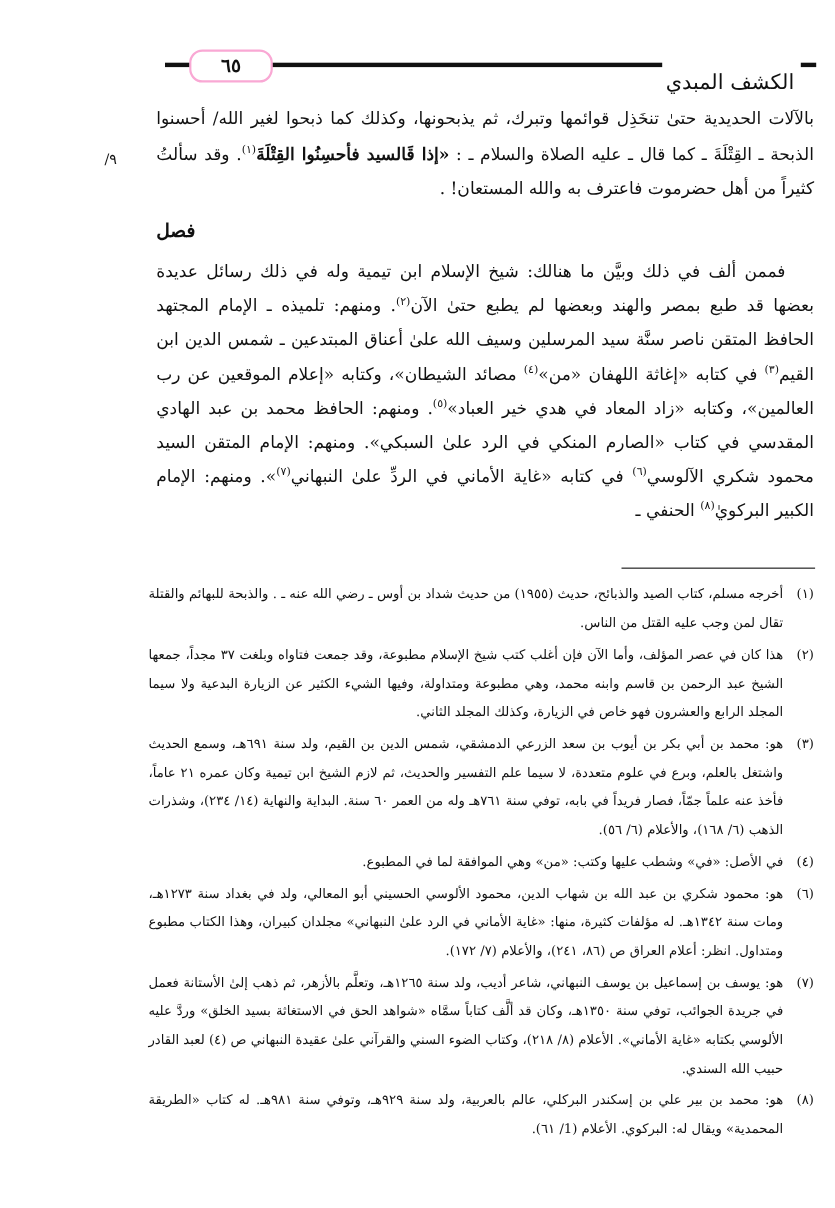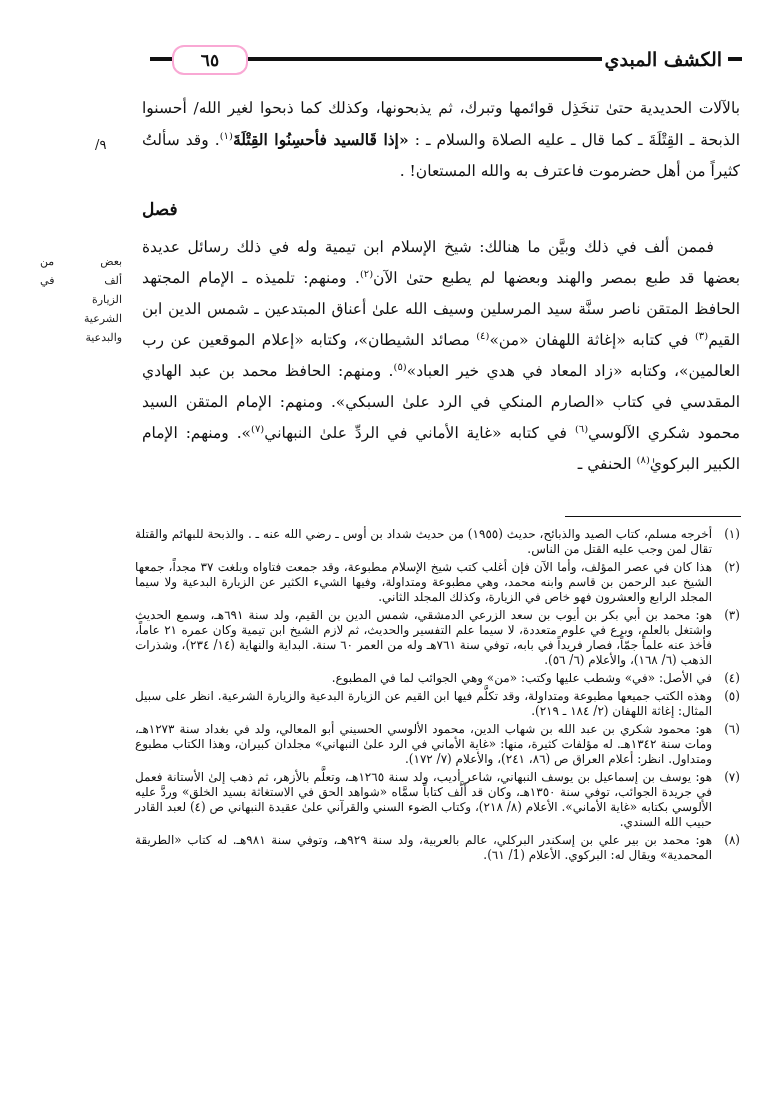--- a/index.html
+++ b/index.html
@@ -10,21 +10,21 @@
   }
   .page { position: absolute; left: 0; top: 0; width: 759px; height: 1098px; }
 
   
   .header { position: absolute; top: 44px; left: 150px; width: 592px; height: 30px; }
   .header .rule { position: absolute; top: 13px; height: 4px; background: #111; }
   .header .rule.r1 { right: 0; width: 14px; }
   .header .rule.r2 { right: 140px; left: 95px; }
   .header .rule.r3 { left: 0; width: 22px; }
   .header .title {
-    position: absolute; right: 20px; top: 0; font-weight: bold; font-size: 19px;
+    position: absolute; right: 20px; top: 16px; font-weight: normal; font-size: 19px;
     direction: rtl; line-height: 30px; white-space: nowrap;
   }
   .header .pagenum {
     position: absolute; left: 22px; top: 1px; width: 72px; height: 26px;
     border: 2px solid #f9a8d4; border-radius: 12px; text-align: center;
     font-size: 17px; font-weight: bold; line-height: 26px; background: #fff;
   }
 
   
   .main {
@@ -47,21 +47,21 @@
     position: absolute; top: 252px; left: 40px; width: 82px; direction: rtl; text-align: justify;
     text-align-last: justify; font-size: 11px; line-height: 19px; color: #222;
   }
   .margin-note div { text-align: justify; text-align-last: justify; }
   .margin-note div:last-child { text-align-last: right; }
 
   
   .fn-rule { position: absolute; top: 516px; left: 565px; width: 176px; height: 1px; background: #111; }
   .footnotes {
     position: absolute; top: 527px; left: 135px; width: 605px; direction: rtl;
-    font-size: 12px; line-height: 15px; text-align: justify; text-align-last: right;
+    font-size: 12px; line-height: 26px; text-align: justify; text-align-last: right;
   }
   .fn { margin: 0 0 3px 0; padding-right: 28px; text-indent: -28px; }
   .fn .num { display: inline-block; width: 28px; text-indent: 0; }
 </style>
 </head>
 <body>
 
 <div class="page">
 
   <div class="header">
@@ -75,40 +75,32 @@
   <div class="main para1">
     <p>
       <span>بالآلات الحديدية حتىٰ تنخَذِل قوائمها وتبرك، ثم يذبحونها، وكذلك كما ذبحوا لغير الله/ أحسنوا الذبحة ـ القِتْلَةَ ـ كما قال ـ عليه الصلاة والسلام ـ : </span><b>«إذا قَالسيد فأحسِنُوا القِتْلَةَ</b><sup>(١)</sup><span>. وقد سألتُ كثيراً من أهل حضرموت فاعترف به والله المستعان! .</span>
     </p>
   </div>
 
   <div class="margin-ref">٩/</div>
 
   <div class="heading">فصل</div>
 
-  <div class="margin-note">
-    <div>بعض من</div>
-    <div>ألف في</div>
-    <div>الزيارة</div>
-    <div>الشرعية</div>
-    <div>والبدعية</div>
-  </div>
 
   <div class="main para2">
     <p>
       <span>فممن ألف في ذلك وبيَّن ما هنالك: شيخ الإسلام ابن تيمية وله في ذلك رسائل عديدة بعضها قد طبع بمصر والهند وبعضها لم يطبع حتىٰ الآن</span><sup>(٢)</sup><span>. ومنهم: تلميذه ـ الإمام المجتهد الحافظ المتقن ناصر سنَّة سيد المرسلين وسيف الله علىٰ أعناق المبتدعين ـ شمس الدين ابن القيم</span><sup>(٣)</sup><span> في كتابه «إغاثة اللهفان «من»</span><sup>(٤)</sup><span> مصائد الشيطان»، وكتابه «إعلام الموقعين عن رب العالمين»، وكتابه «زاد المعاد في هدي خير العباد»</span><sup>(٥)</sup><span>. ومنهم: الحافظ محمد بن عبد الهادي المقدسي في كتاب «الصارم المنكي في الرد علىٰ السبكي». ومنهم: الإمام المتقن السيد محمود شكري الآلوسي</span><sup>(٦)</sup><span> في كتابه «غاية الأماني في الردِّ علىٰ النبهاني</span><sup>(٧)</sup><span>». ومنهم: الإمام الكبير البركويٰ</span><sup>(٨)</sup><span> الحنفي ـ</span>
     </p>
   </div>
 
   <div class="fn-rule"></div>
 
   <div class="footnotes">
     <p class="fn"><span class="num">(١)</span><span>أخرجه مسلم، كتاب الصيد والذبائح، حديث (١٩٥٥) من حديث شداد بن أوس ـ رضي الله عنه ـ . والذبحة للبهائم والقتلة تقال لمن وجب عليه القتل من الناس.</span></p>
     <p class="fn"><span class="num">(٢)</span><span>هذا كان في عصر المؤلف، وأما الآن فإن أغلب كتب شيخ الإسلام مطبوعة، وقد جمعت فتاواه وبلغت ٣٧ مجداً، جمعها الشيخ عبد الرحمن بن قاسم وابنه محمد، وهي مطبوعة ومتداولة، وفيها الشيء الكثير عن الزيارة البدعية ولا سيما المجلد الرابع والعشرون فهو خاص في الزيارة، وكذلك المجلد الثاني.</span></p>
     <p class="fn"><span class="num">(٣)</span><span>هو: محمد بن أبي بكر بن أيوب بن سعد الزرعي الدمشقي، شمس الدين بن القيم، ولد سنة ٦٩١هـ، وسمع الحديث واشتغل بالعلم، وبرع في علوم متعددة، لا سيما علم التفسير والحديث، ثم لازم الشيخ ابن تيمية وكان عمره ٢١ عاماً، فأخذ عنه علماً جمّاً، فصار فريداً في بابه، توفي سنة ٧٦١هـ وله من العمر ٦٠ سنة. البداية والنهاية (١٤/ ٢٣٤)، وشذرات الذهب (٦/ ١٦٨)، والأعلام (٦/ ٥٦).</span></p>
-    <p class="fn"><span class="num">(٤)</span><span>في الأصل: «في» وشطب عليها وكتب: «من» وهي الجوائب لما في المطبوع.</span></p>
-    <p class="fn"><span class="num">(٥)</span><span>وهذه الكتب جميعها مطبوعة ومتداولة، وقد تكلَّم فيها ابن القيم عن الزيارة البدعية والزيارة الشرعية. انظر على سبيل المثال: إغاثة اللهفان (٢/ ١٨٤ ـ ٢١٩).</span></p>
+    <p class="fn"><span class="num">(٤)</span><span>في الأصل: «في» وشطب عليها وكتب: «من» وهي الموافقة لما في المطبوع.</span></p>
     <p class="fn"><span class="num">(٦)</span><span>هو: محمود شكري بن عبد الله بن شهاب الدين، محمود الألوسي الحسيني أبو المعالي، ولد في بغداد سنة ١٢٧٣هـ، ومات سنة ١٣٤٢هـ. له مؤلفات كثيرة، منها: «غاية الأماني في الرد علىٰ النبهاني» مجلدان كبيران، وهذا الكتاب مطبوع ومتداول. انظر: أعلام العراق ص (٨٦، ٢٤١)، والأعلام (٧/ ١٧٢).</span></p>
     <p class="fn"><span class="num">(٧)</span><span>هو: يوسف بن إسماعيل بن يوسف النبهاني، شاعر أديب، ولد سنة ١٢٦٥هـ، وتعلَّم بالأزهر، ثم ذهب إلىٰ الأستانة فعمل في جريدة الجوائب، توفي سنة ١٣٥٠هـ، وكان قد ألَّف كتاباً سمَّاه «شواهد الحق في الاستغاثة بسيد الخلق» وردَّ عليه الألوسي بكتابه «غاية الأماني». الأعلام (٨/ ٢١٨)، وكتاب الضوء السني والقرآني علىٰ عقيدة النبهاني ص (٤) لعبد القادر حبيب الله السندي.</span></p>
     <p class="fn"><span class="num">(٨)</span><span>هو: محمد بن بير علي بن إسكندر البركلي، عالم بالعربية، ولد سنة ٩٢٩هـ، وتوفي سنة ٩٨١هـ. له كتاب «الطريقة المحمدية» ويقال له: البركوي. الأعلام (1/ ٦١).</span></p>
   </div>
 
 </div>
 
 </body></html>

